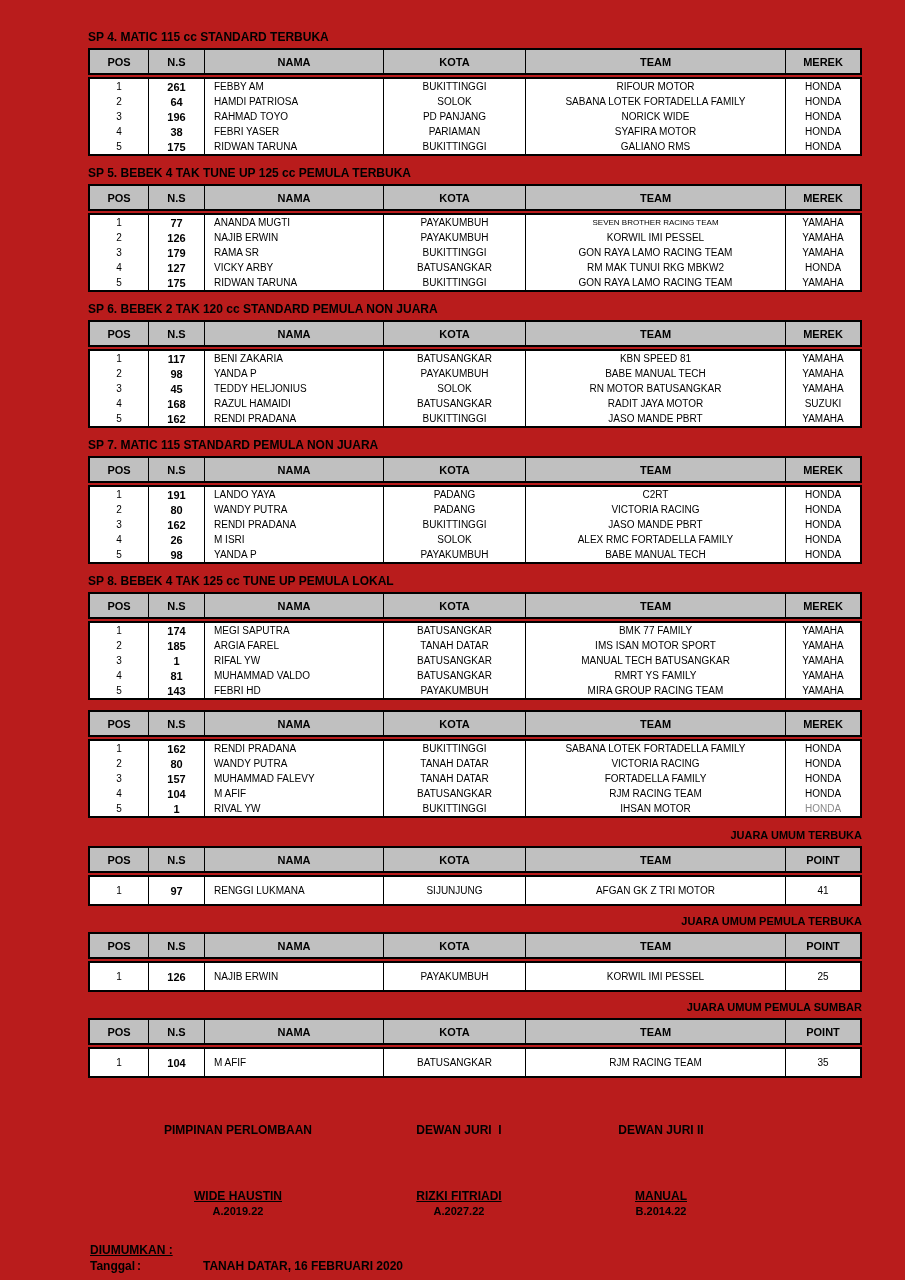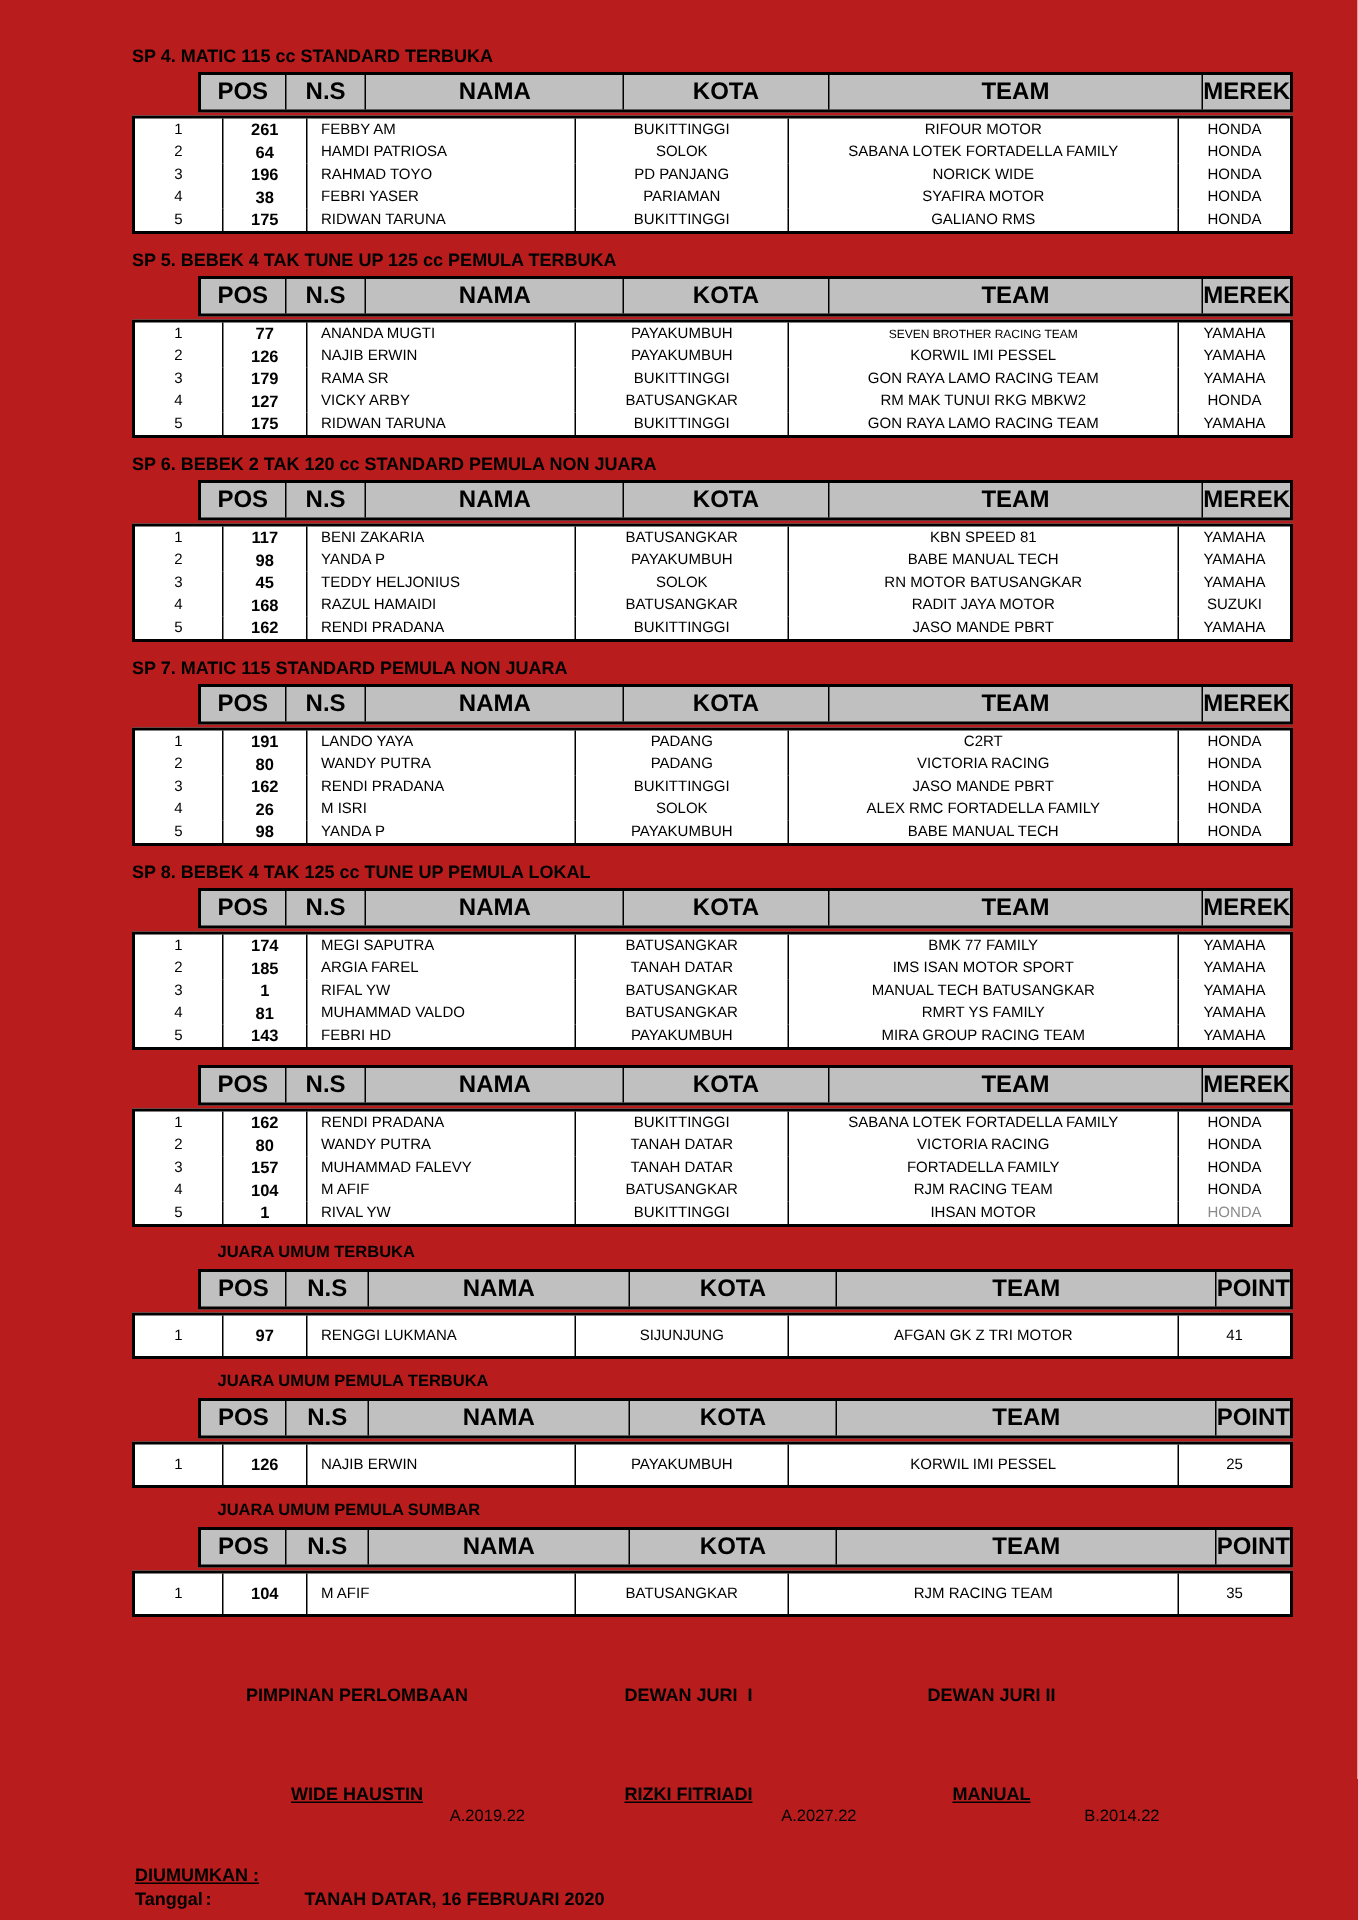--- a/index.html
+++ b/index.html
@@ -1,24 +1,24 @@
 <!DOCTYPE html>
 <html style="--hdr-bg: #c0c0c0;"><head>
 <meta charset="utf-8">
 <style>
   html,body{margin:0;padding:0;background:#ffffff;}
   body{font-family:"Liberation Sans","DejaVu Sans",sans-serif;color:#000;}
   .page{position:relative;width:905px;height:1280px;background:#b91c1c;box-sizing:border-box;padding-top:30px;overflow:hidden;}
   .content{margin-left:88px;width:774px;}
 
   .sec-title{font-weight:bold;font-size:12px;line-height:14px;margin-bottom:4px;white-space:nowrap;}
-  .champ-title{margin-left:57px;font-size:11px;}
+  .champ-title{margin-left:57px;font-size:11px;text-align:right;}
 
   .rtable{width:774px;}
-  .thead{display:flex;background:var(--hdr-bg,#c0c0c0);border:2px solid #000;box-sizing:border-box;height:27px;font-weight:bold;font-size:16px;margin-left:44px;}
+  .thead{display:flex;background:var(--hdr-bg,#c0c0c0);border:2px solid #000;box-sizing:border-box;height:27px;font-weight:bold;font-size:11px;}
   .thead .hc{box-sizing:border-box;border-right:1px solid #000;display:flex;align-items:center;justify-content:center;}
   .thead .hc:last-child{border-right:none;}
   .tbody{border:2px solid #000;box-sizing:border-box;margin-top:2px;background:#fff;}
   .trow{display:flex;height:15px;font-size:10px;}
   .tall .trow{height:27px;}
   .dc{box-sizing:border-box;border-right:1px solid #000;display:flex;align-items:center;justify-content:center;overflow:hidden;white-space:nowrap;}
   .dc:last-child{border-right:none;}
   .dc.left{justify-content:flex-start;padding-left:9px;}
   .dc.bold{font-weight:bold;font-size:11px;}
   .dc.small{font-size:8px;}
@@ -26,21 +26,21 @@
   .c0{width:59px;}.c1{width:56px;}.c2{width:179px;}.c3{width:142px;}.c4{width:260px;}.c5{flex:1;}
 
   .sp-section{margin-bottom:10px;}
   .champ-group{margin-top:10px;}
   .champ-section{margin-bottom:8px;}
 
   .signatures{position:relative;height:96px;margin-top:45px;}
   .sig{position:absolute;width:224px;text-align:center;top:0;}
   .sig .role{font-weight:bold;font-size:12px;line-height:14px;white-space:pre;}
   .sig .name{margin-top:52px;font-weight:bold;font-size:12px;line-height:15px;text-decoration:underline;}
-  .sig .id{font-weight:normal;font-size:11px;line-height:14px;text-align:right;}
+  .sig .id{font-weight:bold;font-size:11px;line-height:14px;}
   .sig-0{left:126px;}.sig-1{left:347px;}.sig-2{left:549px;}
 
   .footer{margin-left:90px;margin-top:23px;font-weight:bold;font-size:12px;}
   .footer .heading{text-decoration:underline;line-height:16px;}
   .frow{display:flex;line-height:16px;}
   .frow .lbl{width:47px;}
   .frow .sep{width:8px;}
   .frow .val{margin-left:58px;white-space:nowrap;}
 </style>
 </head>

